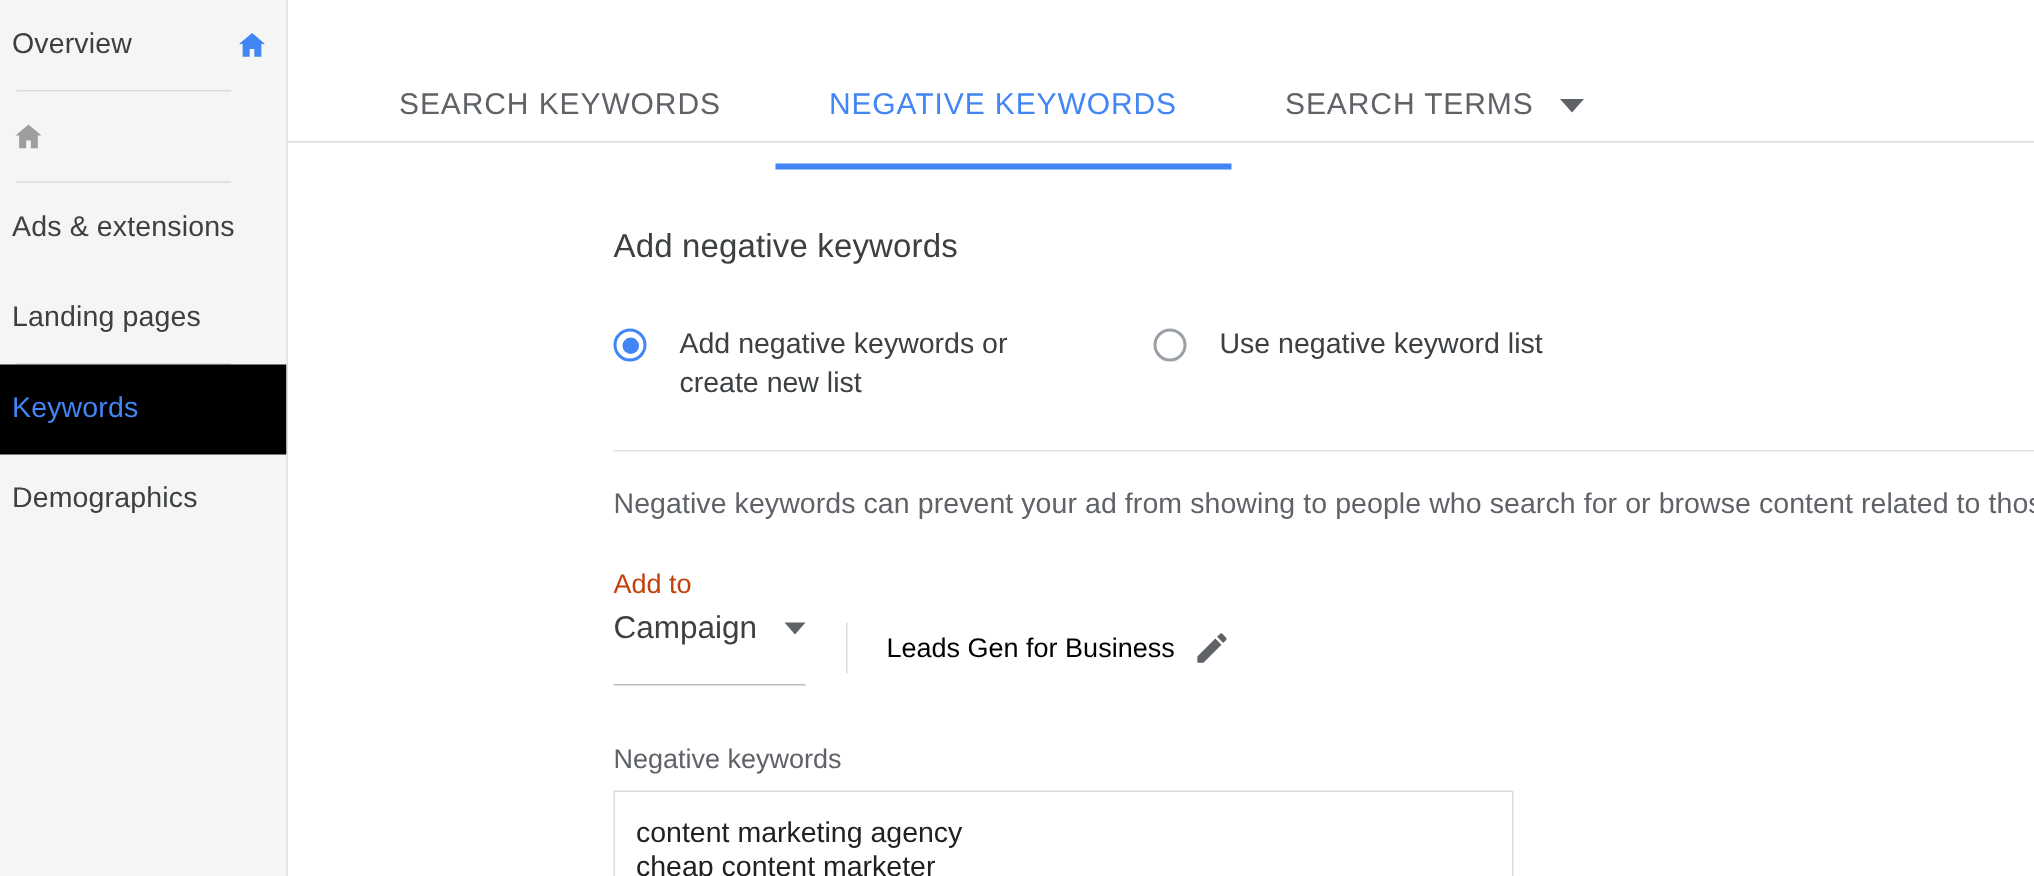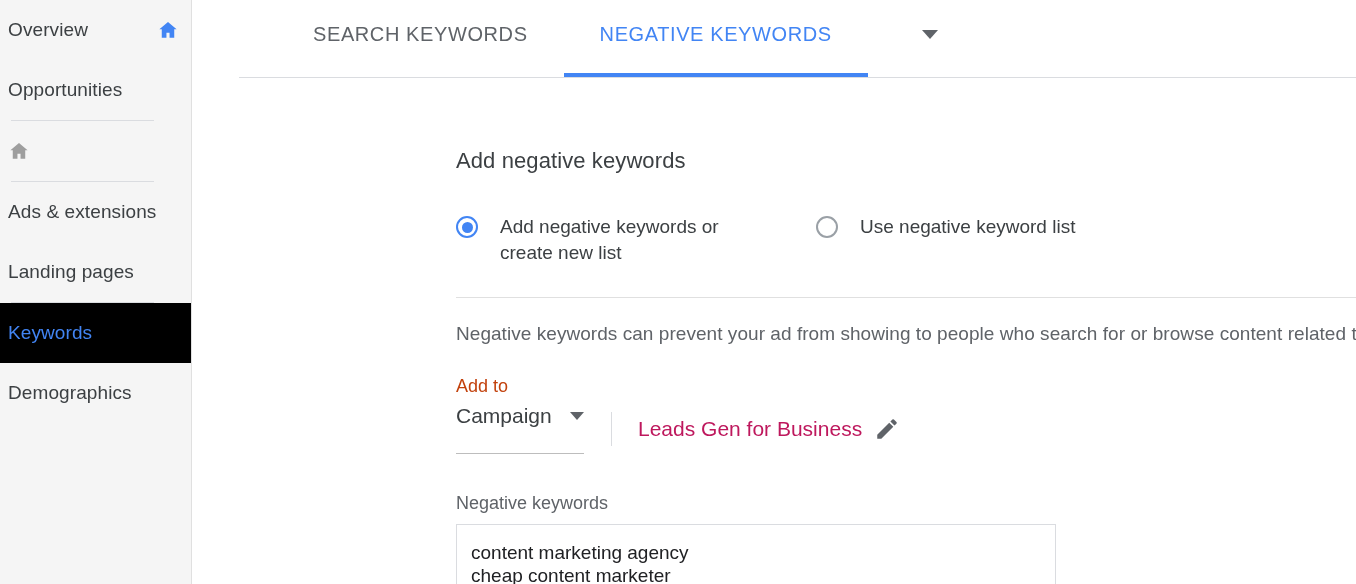--- a/index.html
+++ b/index.html
@@ -13,21 +13,20 @@
     overflow: hidden;
     background: #ffffff;
     font-family: "Liberation Sans", sans-serif;
     -webkit-font-smoothing: antialiased;
   }
   .app {
     display: flex;
     width: 1356px;
     height: 584px;
     position: relative;
-    gap: 47px;
   }
 
   
   .sidebar {
     width: 192px;
     min-width: 192px;
     height: 584px;
     background: #f5f5f5;
     border-right: 1px solid #e0e0e0;
     box-sizing: border-box;
@@ -72,27 +71,28 @@
   .main {
     flex: 1;
     height: 584px;
     background: #ffffff;
     position: relative;
     overflow: hidden;
   }
 
   
   .tabbar {
-    height: 78px;
-    display: flex;
-    align-items: flex-end;
+    height: 67px;
+    display: flex;
+    align-items: flex-start;
     padding-left: 38px;
     box-sizing: border-box;
     border-bottom: 1px solid #dadce0;
     position: relative;
+    margin-top: 28px;
   }
   .tab {
     height: 85px;
     display: flex;
     align-items: center;
     padding: 0 36px;
     box-sizing: border-box;
     cursor: pointer;
     position: relative;
     font-size: 20px;
@@ -122,21 +122,21 @@
     display: inline-block;
   }
 
   
   .content {
     padding: 0 0 0 217px;
   }
   .section-title {
     font-size: 22px;
     color: #3c4043;
-    margin-top: 70px;
+    margin-top: 56px;
     letter-spacing: 0.1px;
   }
 
   
   .radio-row {
     display: flex;
     align-items: flex-start;
     margin-top: 40px;
   }
   .radio-opt {
@@ -230,22 +230,22 @@
     border-top: 8px solid #5f6368;
     margin-left: 6px;
   }
   .vert-sep {
     width: 1px;
     height: 34px;
     background: #dadce0;
     margin: 0 26px 0 27px;
   }
   .campaign-link {
-    font-size: 21px;
-    color: #be185d;
+    font-size: 18px;
+    color: #000000;
     cursor: pointer;
     white-space: nowrap;
   }
   .pencil-icon {
     width: 26px;
     height: 26px;
     margin-left: 12px;
     cursor: pointer;
     display: block;
   }
@@ -282,23 +282,20 @@
 
   <nav class="sidebar">
 
     <div class="nav-item">
       <span class="nav-label">Overview</span>
       <svg class="home-icon" viewBox="0 0 24 24">
           <path fill="#4285f4" d="M12 3.2 2.6 11.2h2.6v9.3h5.1v-5.6h3.4v5.6h5.1v-9.3h2.6z"></path>
         </svg>
     </div>
 
-    <div class="nav-item">
-      <span class="nav-label">Opportunities</span>
-    </div>
 
     <div class="nav-divider"></div>
 
     <div class="nav-item">
       <svg class="home-icon" viewBox="0 0 24 24">
           <path fill="#9e9e9e" d="M12 3.2 2.6 11.2h2.6v9.3h5.1v-5.6h3.4v5.6h5.1v-9.3h2.6z"></path>
         </svg>
     </div>
 
 
@@ -328,20 +325,21 @@
   <main class="main">
 
     <div class="tabbar">
       <div class="tab">
         <span>SEARCH KEYWORDS</span>
       </div>
       <div class="tab active">
         <span>NEGATIVE KEYWORDS</span>
       </div>
       <div class="tab">
+        <span>SEARCH TERMS</span>
         <span class="caret"></span>
       </div>
     </div>
 
     <div class="content">
 
       <div class="section-title">Add negative keywords</div>
 
       <div class="radio-row">
         <label class="radio-opt">

